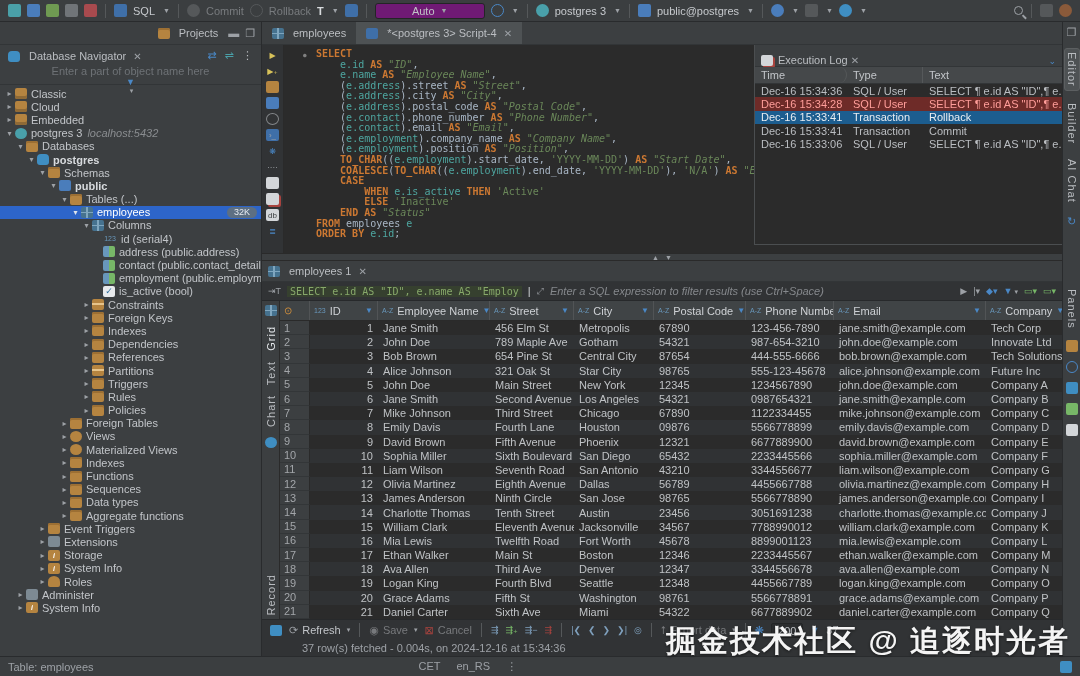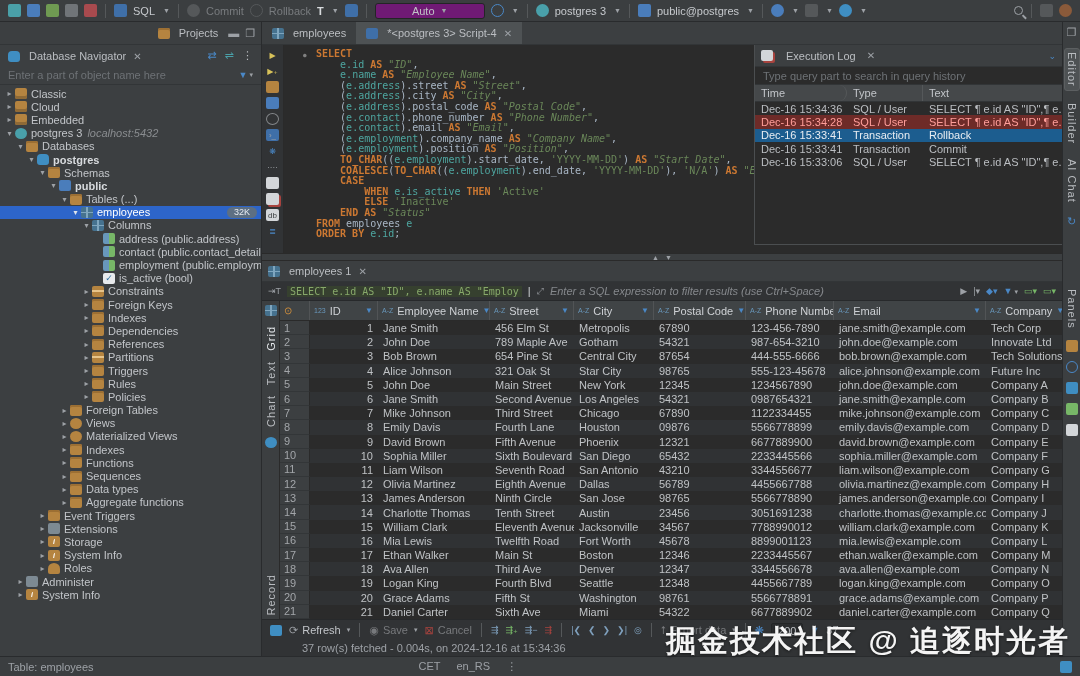--- a/index.html
+++ b/index.html
@@ -25,21 +25,21 @@
   
   .frame{ display:flex; height:634px; }
 
   
   .sidebar{ width:262px; background:#3c3f41; border-right:1px solid #292b2d; display:flex; flex-direction:column; }
   .side-tabs{ height:23px; display:flex; align-items:stretch; background:#3c3f41; border-bottom:1px solid #323537; }
   .side-tab{ display:flex; align-items:center; gap:5px; padding:0 8px; color:#bbbec2; }
   .side-tab.active{ background:#7f1d1d;margin-top:34px; }
   .tab-x{ color:#9da1a6; font-size:10px; margin-left:2px; }
   .side-tools{ height:20px; display:flex; align-items:center; justify-content:flex-end; gap:8px; padding:0 8px; }
-  .side-search{ height:20px; display:flex; align-items:center; padding:0 8px; color:#6e7276; border-bottom:1px solid #323537;}
+  .side-search{ height:20px; display:flex; align-items:center; padding:0 8px; color:#6e7276; border-bottom:1px solid #323537;flex-direction:column;}
   .funnel{ color:#4a88c7; font-size:9px; }
   .tree{ flex:1; overflow:hidden; padding-top:2px; }
   .tree-row{ height:13.2px; display:flex; align-items:center; white-space:nowrap; padding-right:4px; }
   .tree-row.selected{ background:#2d65c9; color:#fff; }
   .chev{ width:11px; text-align:center; color:#9da1a6; font-size:8px; flex:none;}
   .tree-row.selected .chev{ color:#dfe5ec; }
   .tico{ width:12px; height:11px; border-radius:2px; margin-right:4px; flex:none; display:inline-flex;
          align-items:center; justify-content:center; font-size:7px; color:#fff; }
   .i-folder{ background:#b58440; box-shadow:inset 0 2px 0 #9c6f33; }
   .i-group{ background:#b58440; box-shadow:inset 0 -3px 0 #8f6a36; }
@@ -74,21 +74,21 @@
   .g-ic{ width:13px; height:12px; border-radius:2px; display:flex; align-items:center; justify-content:center; font-size:8px; color:#9da1a6;}
   .code{ flex:1; padding:4px 0 0 32px; font-family:"DejaVu Sans Mono", monospace; font-size:10px; line-height:10.6px; overflow:hidden; }
   .code-line{ white-space:pre; position:relative; }
   .code-line:first-child::before{ content:"●"; position:absolute; left:-13px; top:1px; font-size:6px; color:#808080; }
   .tk-p{ color:#a9b7c6; } .tk-k{ color:#cc7832; font-weight:bold; } .tk-t{ color:#4ea6a0; }
   .tk-s{ color:#6a8759; } .tk-a{ color:#6a8759; font-style:italic; }
 
   
   .exec{ position:absolute; top:0; right:0; width:308px; height:200px; background:#2b2b2b;
          border-left:1px solid #4b4e50; border-bottom:1px solid #4b4e50; display:flex; flex-direction:column; }
-  .exec-tabs{ height:22px; background:#3c3f41; display:flex; align-items:center; padding:0 6px; gap:9px; border-bottom:1px solid #323537;}
+  .exec-tabs{ height:22px; background:#3c3f41; display:flex; align-items:flex-end; padding:0 6px; gap:1px; border-bottom:1px solid #323537;}
   .exec-tabs .dd{ margin-left:auto; color:#4a88c7; font-size:9px; }
   .exec-search{ height:18px; display:flex; align-items:center; padding:0 8px; color:#6e7276; border-bottom:1px solid #323537; }
   .log-head{ height:17px; display:flex; background:#45484a; color:#c2c5c9; border-bottom:1px solid #323537;}
   .log-head div{ padding:2px 6px; border-right:1px solid #55585a; }
   .log-rows{ flex:1; }
   .log-row{ height:13.4px; display:flex; align-items:center; color:#bbbec2; }
   .log-row div{ padding:0 6px; overflow:hidden; white-space:nowrap; }
   .lc-time{ width:92px; flex:none;border-radius:8px; } .lc-type{ width:76px; flex:none; } .lc-text{ flex:1; }
   .log-row.error{ background:#6e2b28; color:#ff9e9a; }
   .log-row.selected{ background:#1c5d8f; color:#e8edf2; }
@@ -301,20 +301,25 @@
             <span class="lbl">employees</span>
             <span class="badge">32K</span>
           </div>
           <div class="tree-row" style="padding-left: 81px;">
             <span class="chev">▾</span>
             <span class="tico i-table"></span>
             <span class="lbl">Columns</span>
           </div>
           <div class="tree-row" style="padding-left: 92px;">
             <span class="chev"></span>
+            <span class="tico i-c123">123</span>
+            <span class="lbl">id (serial4)</span>
+          </div>
+          <div class="tree-row" style="padding-left: 92px;">
+            <span class="chev"></span>
             <span class="tico i-ref"></span>
             <span class="lbl">address (public.address)</span>
           </div>
           <div class="tree-row" style="padding-left: 92px;">
             <span class="chev"></span>
             <span class="tico i-ref"></span>
             <span class="lbl">contact (public.contact_details)</span>
           </div>
           <div class="tree-row" style="padding-left: 92px;">
             <span class="chev"></span>
@@ -479,23 +484,20 @@
           <span class="g-ic" style="color:#4a88c7">≣</span>
         </div>
         <pre class="code" id="code"><div class="code-line"><span class="tk-k">SELECT</span></div><div class="code-line"><span class="tk-p">    </span><span class="tk-t">e.id</span><span class="tk-p"> </span><span class="tk-k">AS</span><span class="tk-p"> </span><span class="tk-a">"ID"</span><span class="tk-p">,</span></div><div class="code-line"><span class="tk-p">    </span><span class="tk-t">e.name</span><span class="tk-p"> </span><span class="tk-k">AS</span><span class="tk-p"> </span><span class="tk-a">"Employee Name"</span><span class="tk-p">,</span></div><div class="code-line"><span class="tk-p">    (</span><span class="tk-t">e.address</span><span class="tk-p">).street </span><span class="tk-k">AS</span><span class="tk-p"> </span><span class="tk-a">"Street"</span><span class="tk-p">,</span></div><div class="code-line"><span class="tk-p">    (</span><span class="tk-t">e.address</span><span class="tk-p">).city </span><span class="tk-k">AS</span><span class="tk-p"> </span><span class="tk-a">"City"</span><span class="tk-p">,</span></div><div class="code-line"><span class="tk-p">    (</span><span class="tk-t">e.address</span><span class="tk-p">).postal_code </span><span class="tk-k">AS</span><span class="tk-p"> </span><span class="tk-a">"Postal Code"</span><span class="tk-p">,</span></div><div class="code-line"><span class="tk-p">    (</span><span class="tk-t">e.contact</span><span class="tk-p">).phone_number </span><span class="tk-k">AS</span><span class="tk-p"> </span><span class="tk-a">"Phone Number"</span><span class="tk-p">,</span></div><div class="code-line"><span class="tk-p">    (</span><span class="tk-t">e.contact</span><span class="tk-p">).email </span><span class="tk-k">AS</span><span class="tk-p"> </span><span class="tk-a">"Email"</span><span class="tk-p">,</span></div><div class="code-line"><span class="tk-p">    (</span><span class="tk-t">e.employment</span><span class="tk-p">).company_name </span><span class="tk-k">AS</span><span class="tk-p"> </span><span class="tk-a">"Company Name"</span><span class="tk-p">,</span></div><div class="code-line"><span class="tk-p">    (</span><span class="tk-t">e.employment</span><span class="tk-p">).position </span><span class="tk-k">AS</span><span class="tk-p"> </span><span class="tk-a">"Position"</span><span class="tk-p">,</span></div><div class="code-line"><span class="tk-p">    </span><span class="tk-k">TO_CHAR</span><span class="tk-p">((</span><span class="tk-t">e.employment</span><span class="tk-p">).start_date, </span><span class="tk-s">'YYYY-MM-DD'</span><span class="tk-p">) </span><span class="tk-k">AS</span><span class="tk-p"> </span><span class="tk-a">"Start Date"</span><span class="tk-p">,</span></div><div class="code-line"><span class="tk-p">    </span><span class="tk-k">COALESCE</span><span class="tk-p">(</span><span class="tk-k">TO_CHAR</span><span class="tk-p">((</span><span class="tk-t">e.employment</span><span class="tk-p">).end_date, </span><span class="tk-s">'YYYY-MM-DD'</span><span class="tk-p">), </span><span class="tk-s">'N/A'</span><span class="tk-p">) </span><span class="tk-k">AS</span><span class="tk-p"> </span><span class="tk-a">"End Date"</span><span class="tk-p">,</span></div><div class="code-line"><span class="tk-p">    </span><span class="tk-k">CASE</span></div><div class="code-line"><span class="tk-p">        </span><span class="tk-k">WHEN</span><span class="tk-p"> </span><span class="tk-t">e.is_active</span><span class="tk-p"> </span><span class="tk-k">THEN</span><span class="tk-p"> </span><span class="tk-s">'Active'</span></div><div class="code-line"><span class="tk-p">        </span><span class="tk-k">ELSE</span><span class="tk-p"> </span><span class="tk-s">'Inactive'</span></div><div class="code-line"><span class="tk-p">    </span><span class="tk-k">END</span><span class="tk-p"> </span><span class="tk-k">AS</span><span class="tk-p"> </span><span class="tk-a">"Status"</span></div><div class="code-line"><span class="tk-k">FROM</span><span class="tk-p"> employees </span><span class="tk-t">e</span></div><div class="code-line"><span class="tk-k">ORDER BY</span><span class="tk-p"> </span><span class="tk-t">e.id</span><span class="tk-p">;</span></div></pre>
 
         <div class="exec">
           <div class="exec-tabs">
             <span class="tico" style="background:#d3d6d9;box-shadow:2px 2px 0 #a8433e"></span>
             <span>Execution Log</span>
             <span class="tab-x">✕</span>
             <span class="dd">⌄</span>
-          </div>
-          <div class="exec-search">
-            <span>Type query part to search in query history</span>
           </div>
           <div class="log-head">
             <div class="lc-time">Time</div>
             <div class="lc-type">Type</div>
             <div class="lc-text" style="border-right:none">Text</div>
           </div>
           <div class="log-rows" id="log-rows">
               <div class="log-row ">
                 <div class="lc-time">Dec-16 15:34:36</div>
                 <div class="lc-type">SQL / User</div>

